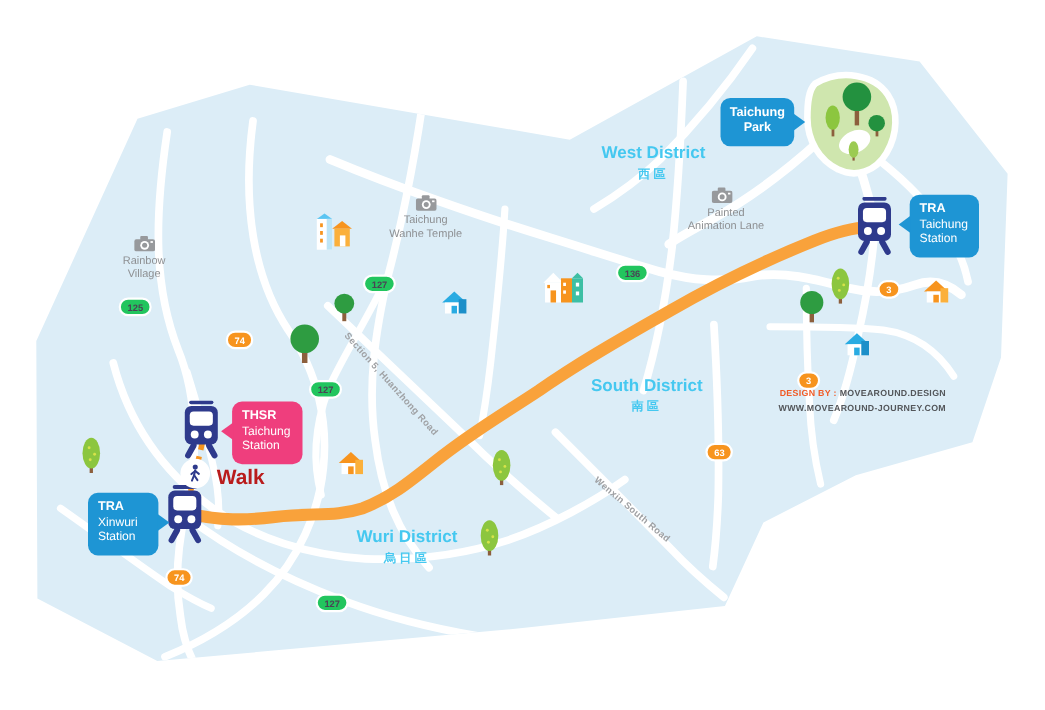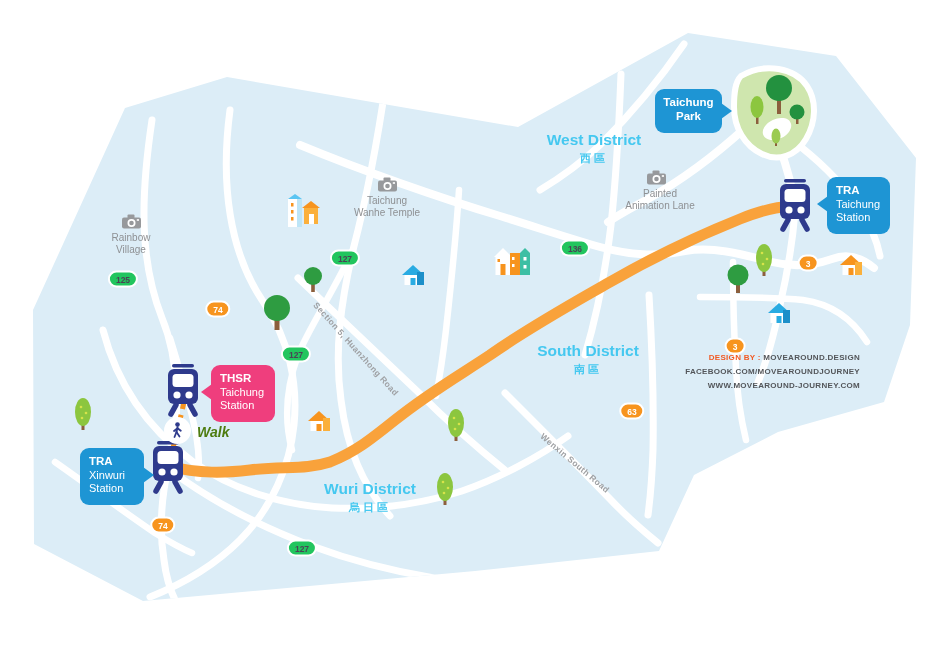--- a/index.html
+++ b/index.html
@@ -22,21 +22,21 @@
   .district{position:absolute;text-align:center;color:#45C8F0;font-weight:700;z-index:3;}
   .district .en{font-size:15.5px;}
   .district .zh{font-size:11px;letter-spacing:3px;margin-top:2px;}
   .landmark{position:absolute;text-align:center;color:#8E9093;font-size:10px;line-height:12px;z-index:3;width:90px;}
   .roadlabel{position:absolute;color:#9FA1A4;font-size:8.5px;font-weight:700;letter-spacing:.4px;
              text-align:center;z-index:2;white-space:nowrap;}
   .badge{position:absolute;transform:translate(-50%,-50%);border:2px solid #fff;border-radius:9px;
          font-size:8.5px;font-weight:700;padding:1.5px 6px;z-index:4;line-height:10px;}
   .badge.yellow{background:#22c55e;color:#4A4455;}
   .badge.orange{background:#F7941E;color:#fff;}
-  .walklbl{position:absolute;color:#4d7c0f;font-weight:700;font-size:14px;z-index:5;font-style:italic;}
+  .walklbl{position:absolute;color:#b91c1c;font-weight:700;font-size:19px;z-index:5;}
   .walkcircle{position:absolute;width:27px;height:27px;border-radius:50%;background:#fff;z-index:5;
               display:flex;align-items:center;justify-content:center;}
   .credits{position:absolute;text-align:right;font-size:8px;font-weight:700;letter-spacing:.3px;
            color:#53565A;line-height:14px;z-index:3;}
   .credits .orange{color:#F15A24;margin-left:15px;}
   .icon{position:absolute;z-index:4;}
 </style>
 </head>
 <body>
 
@@ -333,23 +333,22 @@
   <div class="roadlabel" style="left:256px;top:344px;width:200px;transform:rotate(48deg);">Section 5, Huanzhong Road</div>
   <div class="roadlabel" style="left:500px;top:458px;width:150px;transform:rotate(40deg);">Wenxin South Road</div>
 
   <div class="badge yellow" style="left:123px;top:279px;">125</div>
   <div class="badge orange" style="left:218px;top:309px;">74</div>
   <div class="badge yellow" style="left:345px;top:258px;">127</div>
   <div class="badge yellow" style="left:296px;top:354px;">127</div>
   <div class="badge yellow" style="left:575px;top:248px;">136</div>
   <div class="badge yellow" style="left:302px;top:548px;">127</div>
   <div class="badge orange" style="left:163px;top:525px;">74</div>
-  <div class="badge orange" style="left:632px;top:411px;text-align:right;">63</div>
+  <div class="badge orange" style="left:654px;top:411px;text-align:right;">63</div>
   <div class="badge orange" style="left:808px;top:263px;">3</div>
   <div class="badge orange" style="left:735px;top:346px;">3</div>
 
   <div class="credits" style="left:638px;top:351px;width:222px;">
     <div><span class="orange">DESIGN BY :</span><span> MOVEAROUND.DESIGN</span></div>
-    <div>FACEBOOK.COM/MOVEAROUNDJOURNEY</div>
     <div>WWW.MOVEAROUND-JOURNEY.COM</div>
   </div>
 
 </div>
 
 </body></html>

